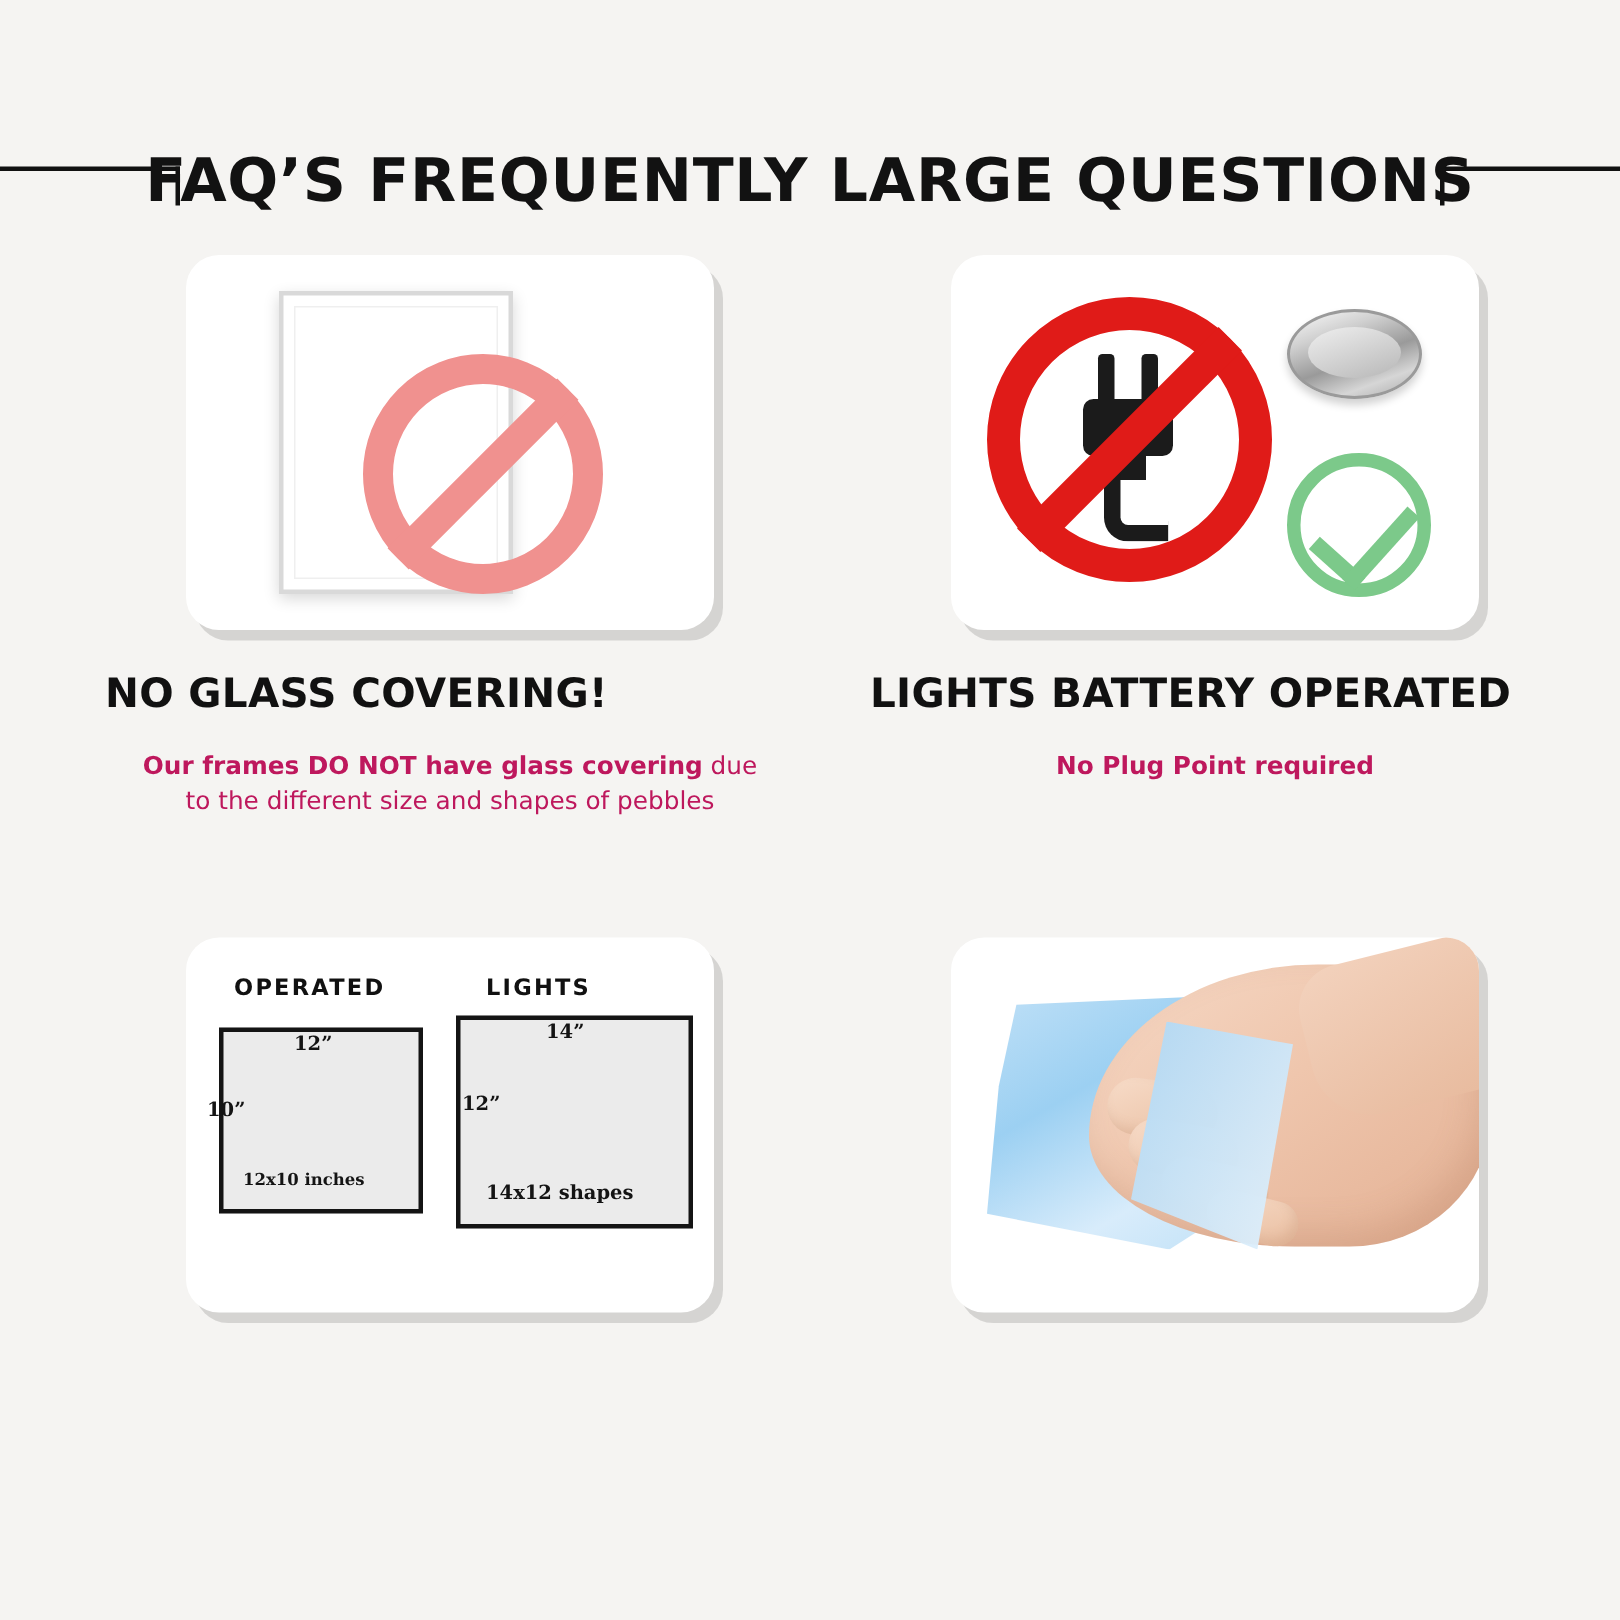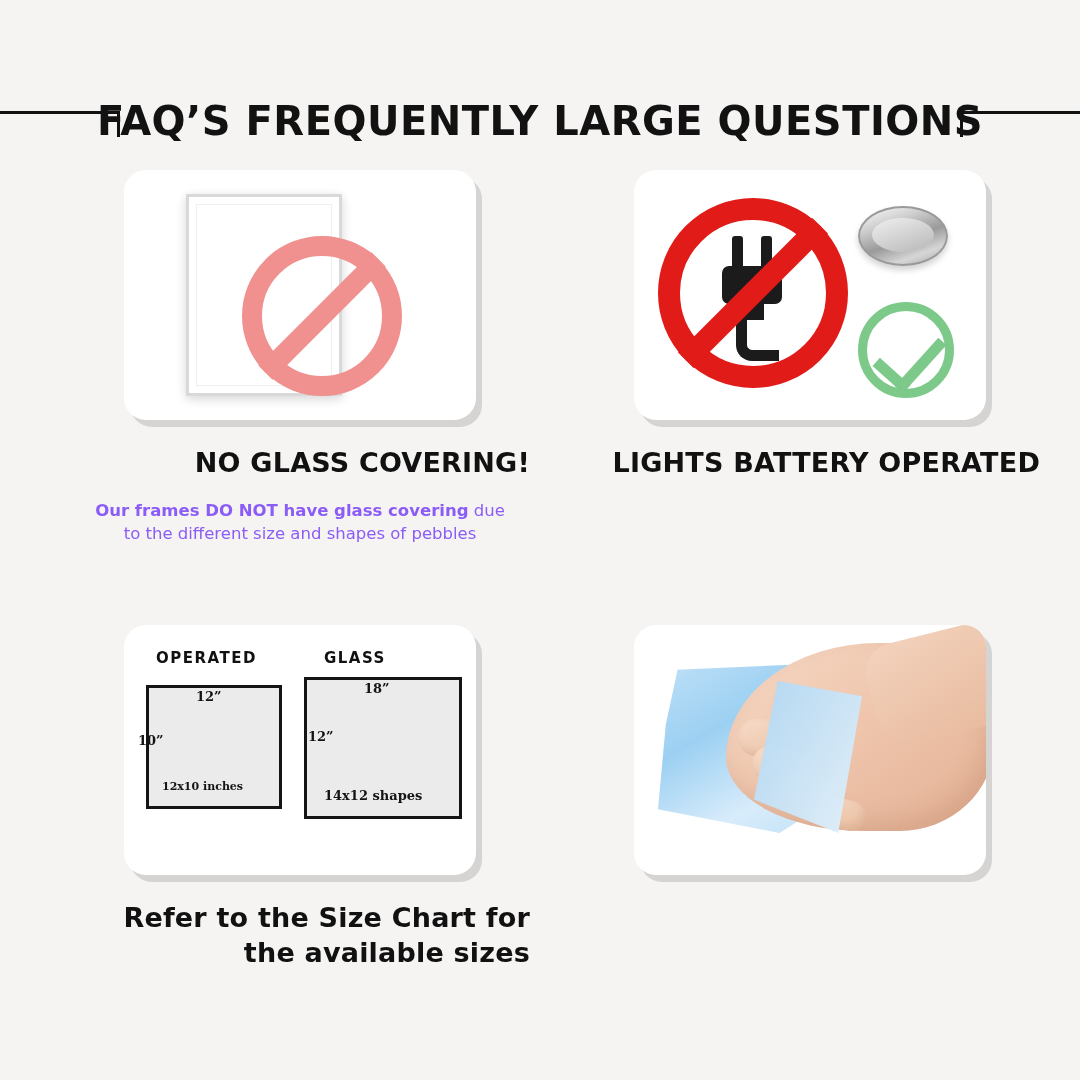--- a/index.html
+++ b/index.html
@@ -76,38 +76,38 @@
     height: 250px;
     margin: 0 auto;
     background: #ffffff;
     border-radius: 22px;
     box-shadow: 6px 7px 0 rgba(0,0,0,0.13);
     overflow: hidden;
   }
 
   .cell-title {
     margin-top: 26px;
-    text-align: right;
+    text-align: left;
     font-size: 27px;
     font-weight: bold;
     color: #111111;
     line-height: 1.28;
     font-family: "DejaVu Sans", sans-serif;
     letter-spacing: 0.2px;
   }
   .cell-title.serif {
     font-family: "DejaVu Sans", sans-serif;
     font-size: 27px;
   }
   .cell-sub {
     margin-top: 18px;
     text-align: center;
     font-size: 16.5px;
     font-weight: bold;
-    color: #8b5cf6;
+    color: #be185d;
     line-height: 1.45;
     padding: 0 22px;
     font-family: "DejaVu Sans", sans-serif;
   }
   .cell-sub .light {
     font-weight: normal;
   }
 
   
   .frame-img {
@@ -385,36 +385,36 @@
         <div class="plug-circle">
           <div class="bar"></div>
         </div>
       </div>
       <div class="battery"></div>
       <div class="check-circle">
         <div class="check-mark"></div>
       </div>
     </div>
     <div class="cell-title">LIGHTS BATTERY OPERATED</div>
+    <div class="cell-sub">No Plug Point required</div>
   </div>
 
   <div class="cell c3">
     <div class="card size-card">
       <div class="size-label reg">OPERATED</div>
-      <div class="size-label lrg">GLASS</div>
+      <div class="size-label lrg">LIGHTS</div>
       <div class="box reg"></div>
       <div class="box lrg"></div>
       <div class="dim reg-top">12”</div>
       <div class="dim reg-left">10”</div>
       <div class="dim reg-bottom">12x10 inches</div>
-      <div class="dim lrg-top">18”</div>
+      <div class="dim lrg-top">14”</div>
       <div class="dim lrg-left">12”</div>
       <div class="dim lrg-bottom">14x12 shapes</div>
     </div>
-    <div class="cell-title serif">Refer to the Size Chart for the available sizes</div>
   </div>
 
   <div class="cell c4">
     <div class="card wipe-card">
       <div class="cloth"></div>
       <div class="hand"></div>
       <div class="arm"></div>
       <div class="finger f1"></div>
       <div class="finger f2"></div>
       <div class="finger f3"></div>

